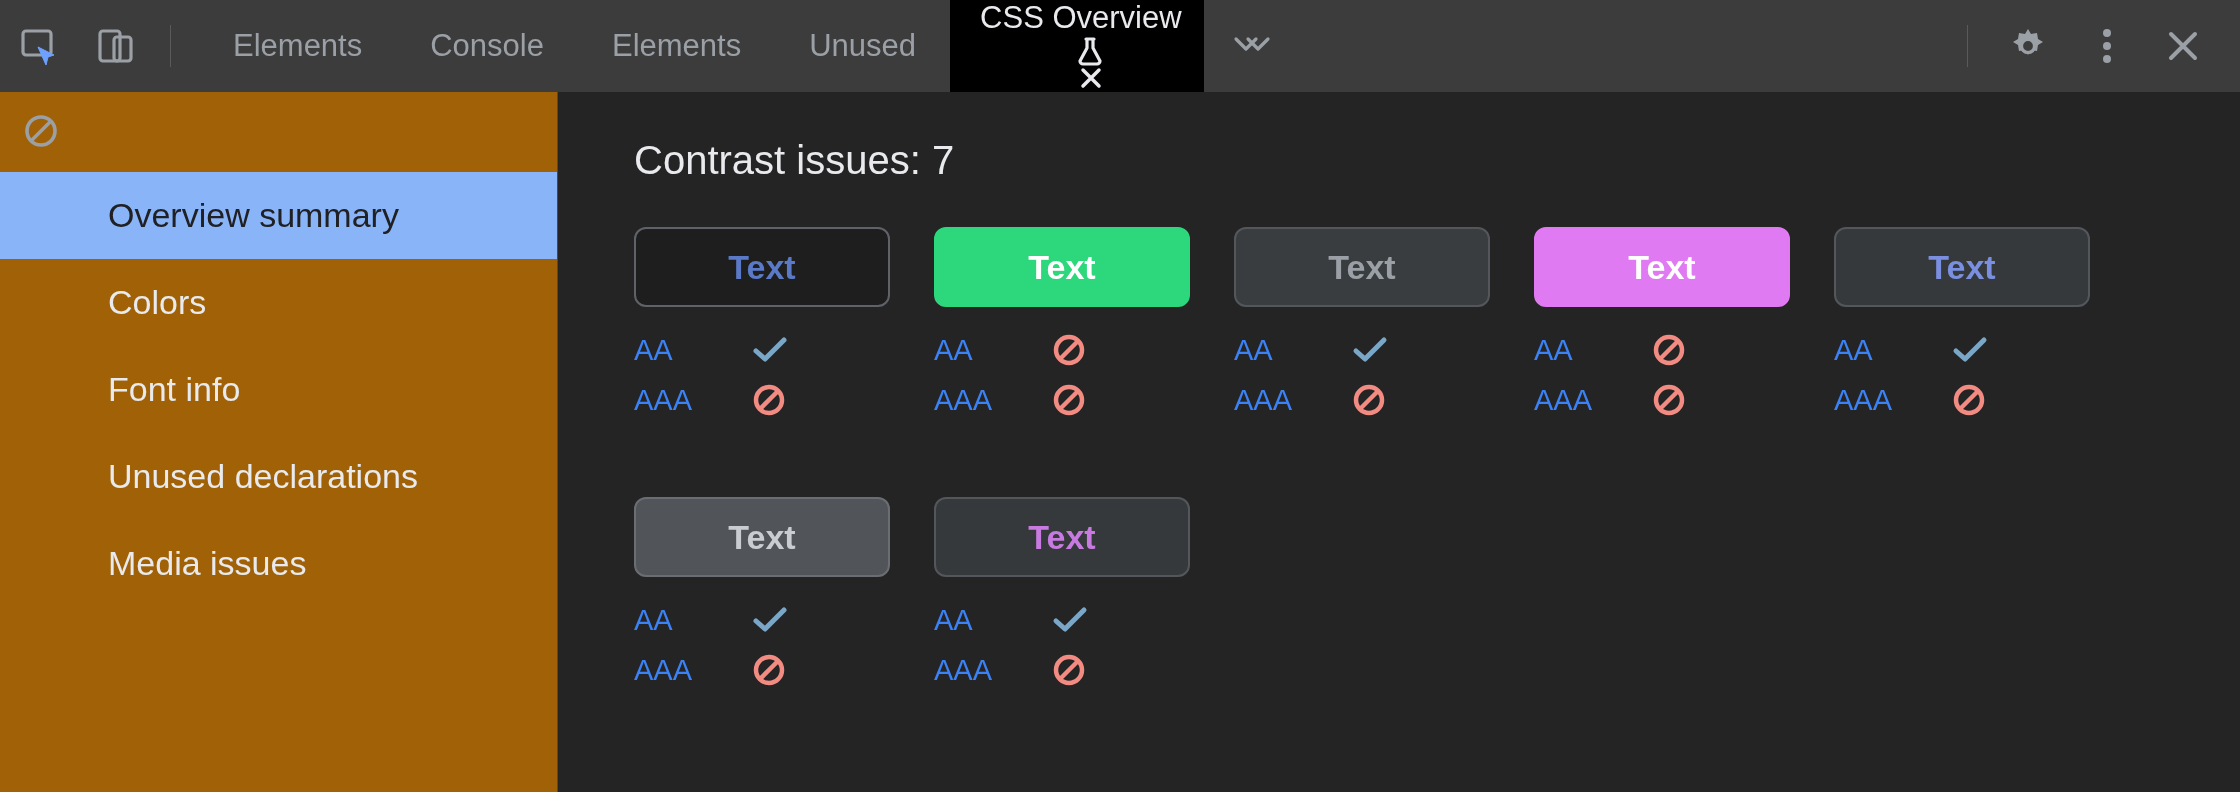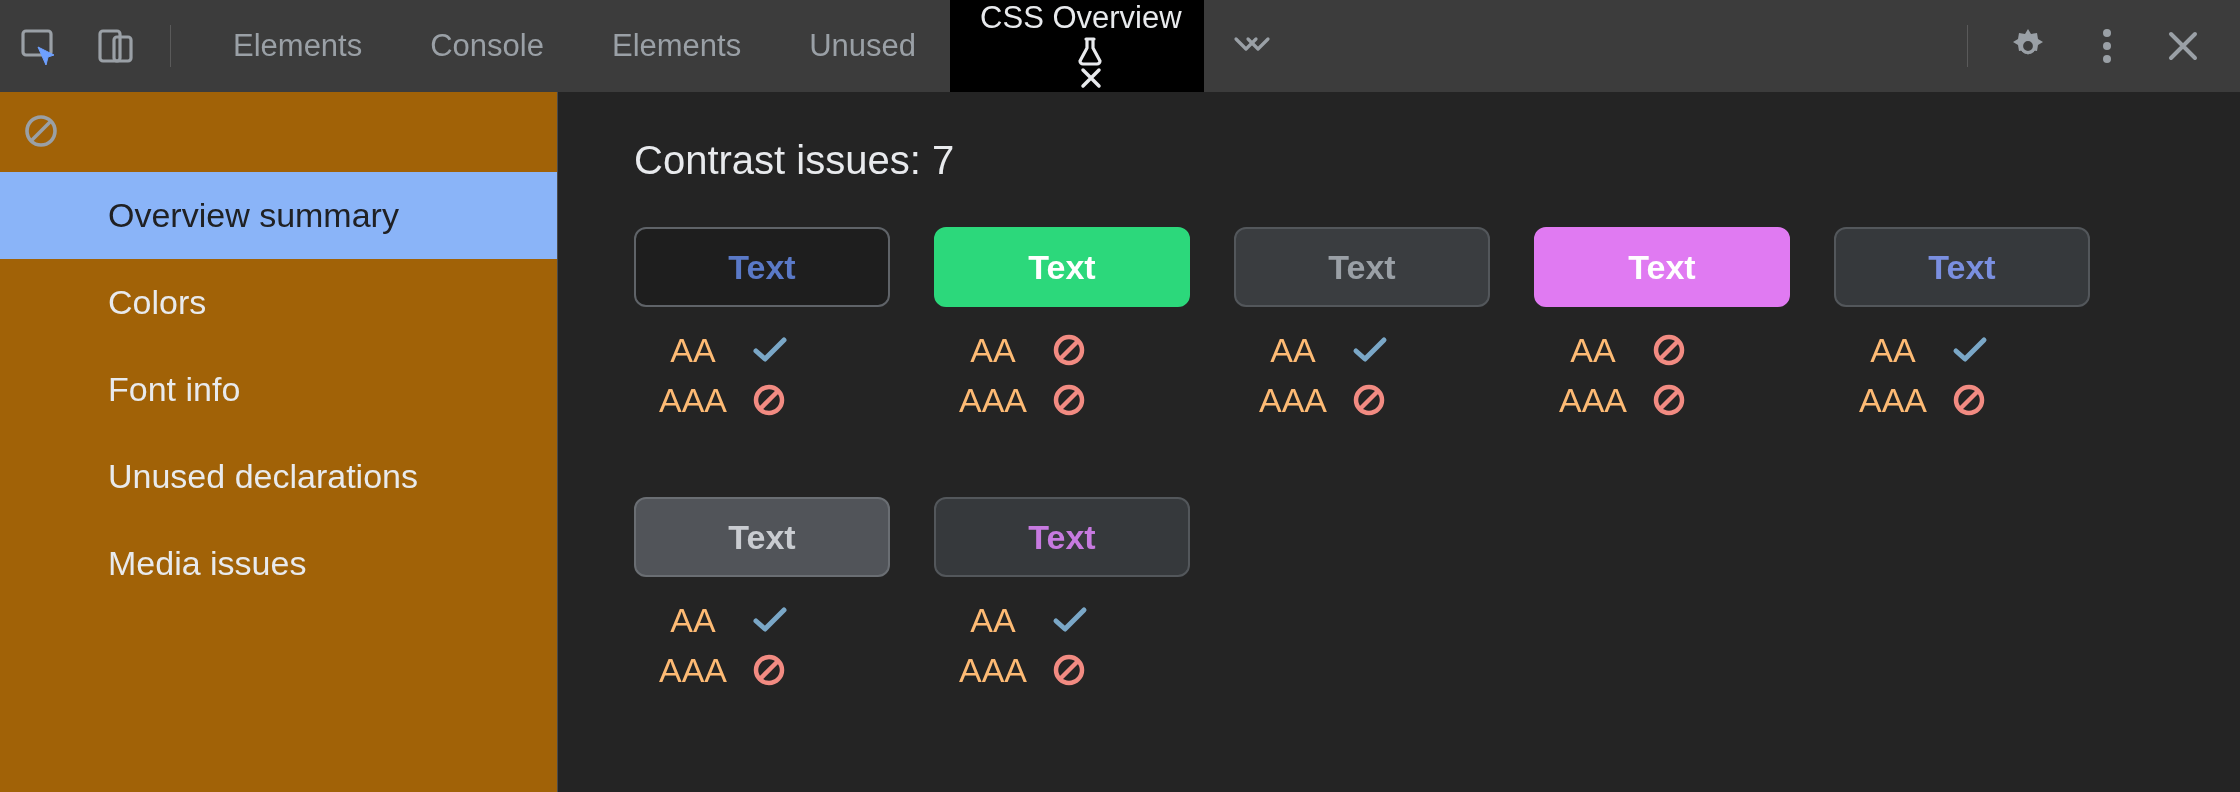--- a/index.html
+++ b/index.html
@@ -76,21 +76,21 @@
   .swatch {
     width:256px; height:80px; border-radius:12px;
     display:flex; align-items:center; justify-content:center;
     font-size:34px; font-weight:700;
     margin-bottom:18px;
   }
   .ratings .row {
     display:flex; align-items:center; gap:0; height:50px;
   }
   .ratings .row .lbl {
-    font-size:34px; color:#fdba74; width:118px;text-align:center;
+    font-size:29px; color:#3b82f6; width:118px;
   }
   .ratings .row .mark { display:inline-flex; }
 
   .check svg path { stroke:#7aa7c7; stroke-width:5; fill:none; stroke-linecap:round; stroke-linejoin:round;}
   .nosym svg circle { stroke:#f28b82; stroke-width:4.5; fill:none; }
   .nosym svg line { stroke:#f28b82; stroke-width:4.5; }
 
 </style>
 </head>
 <body>

